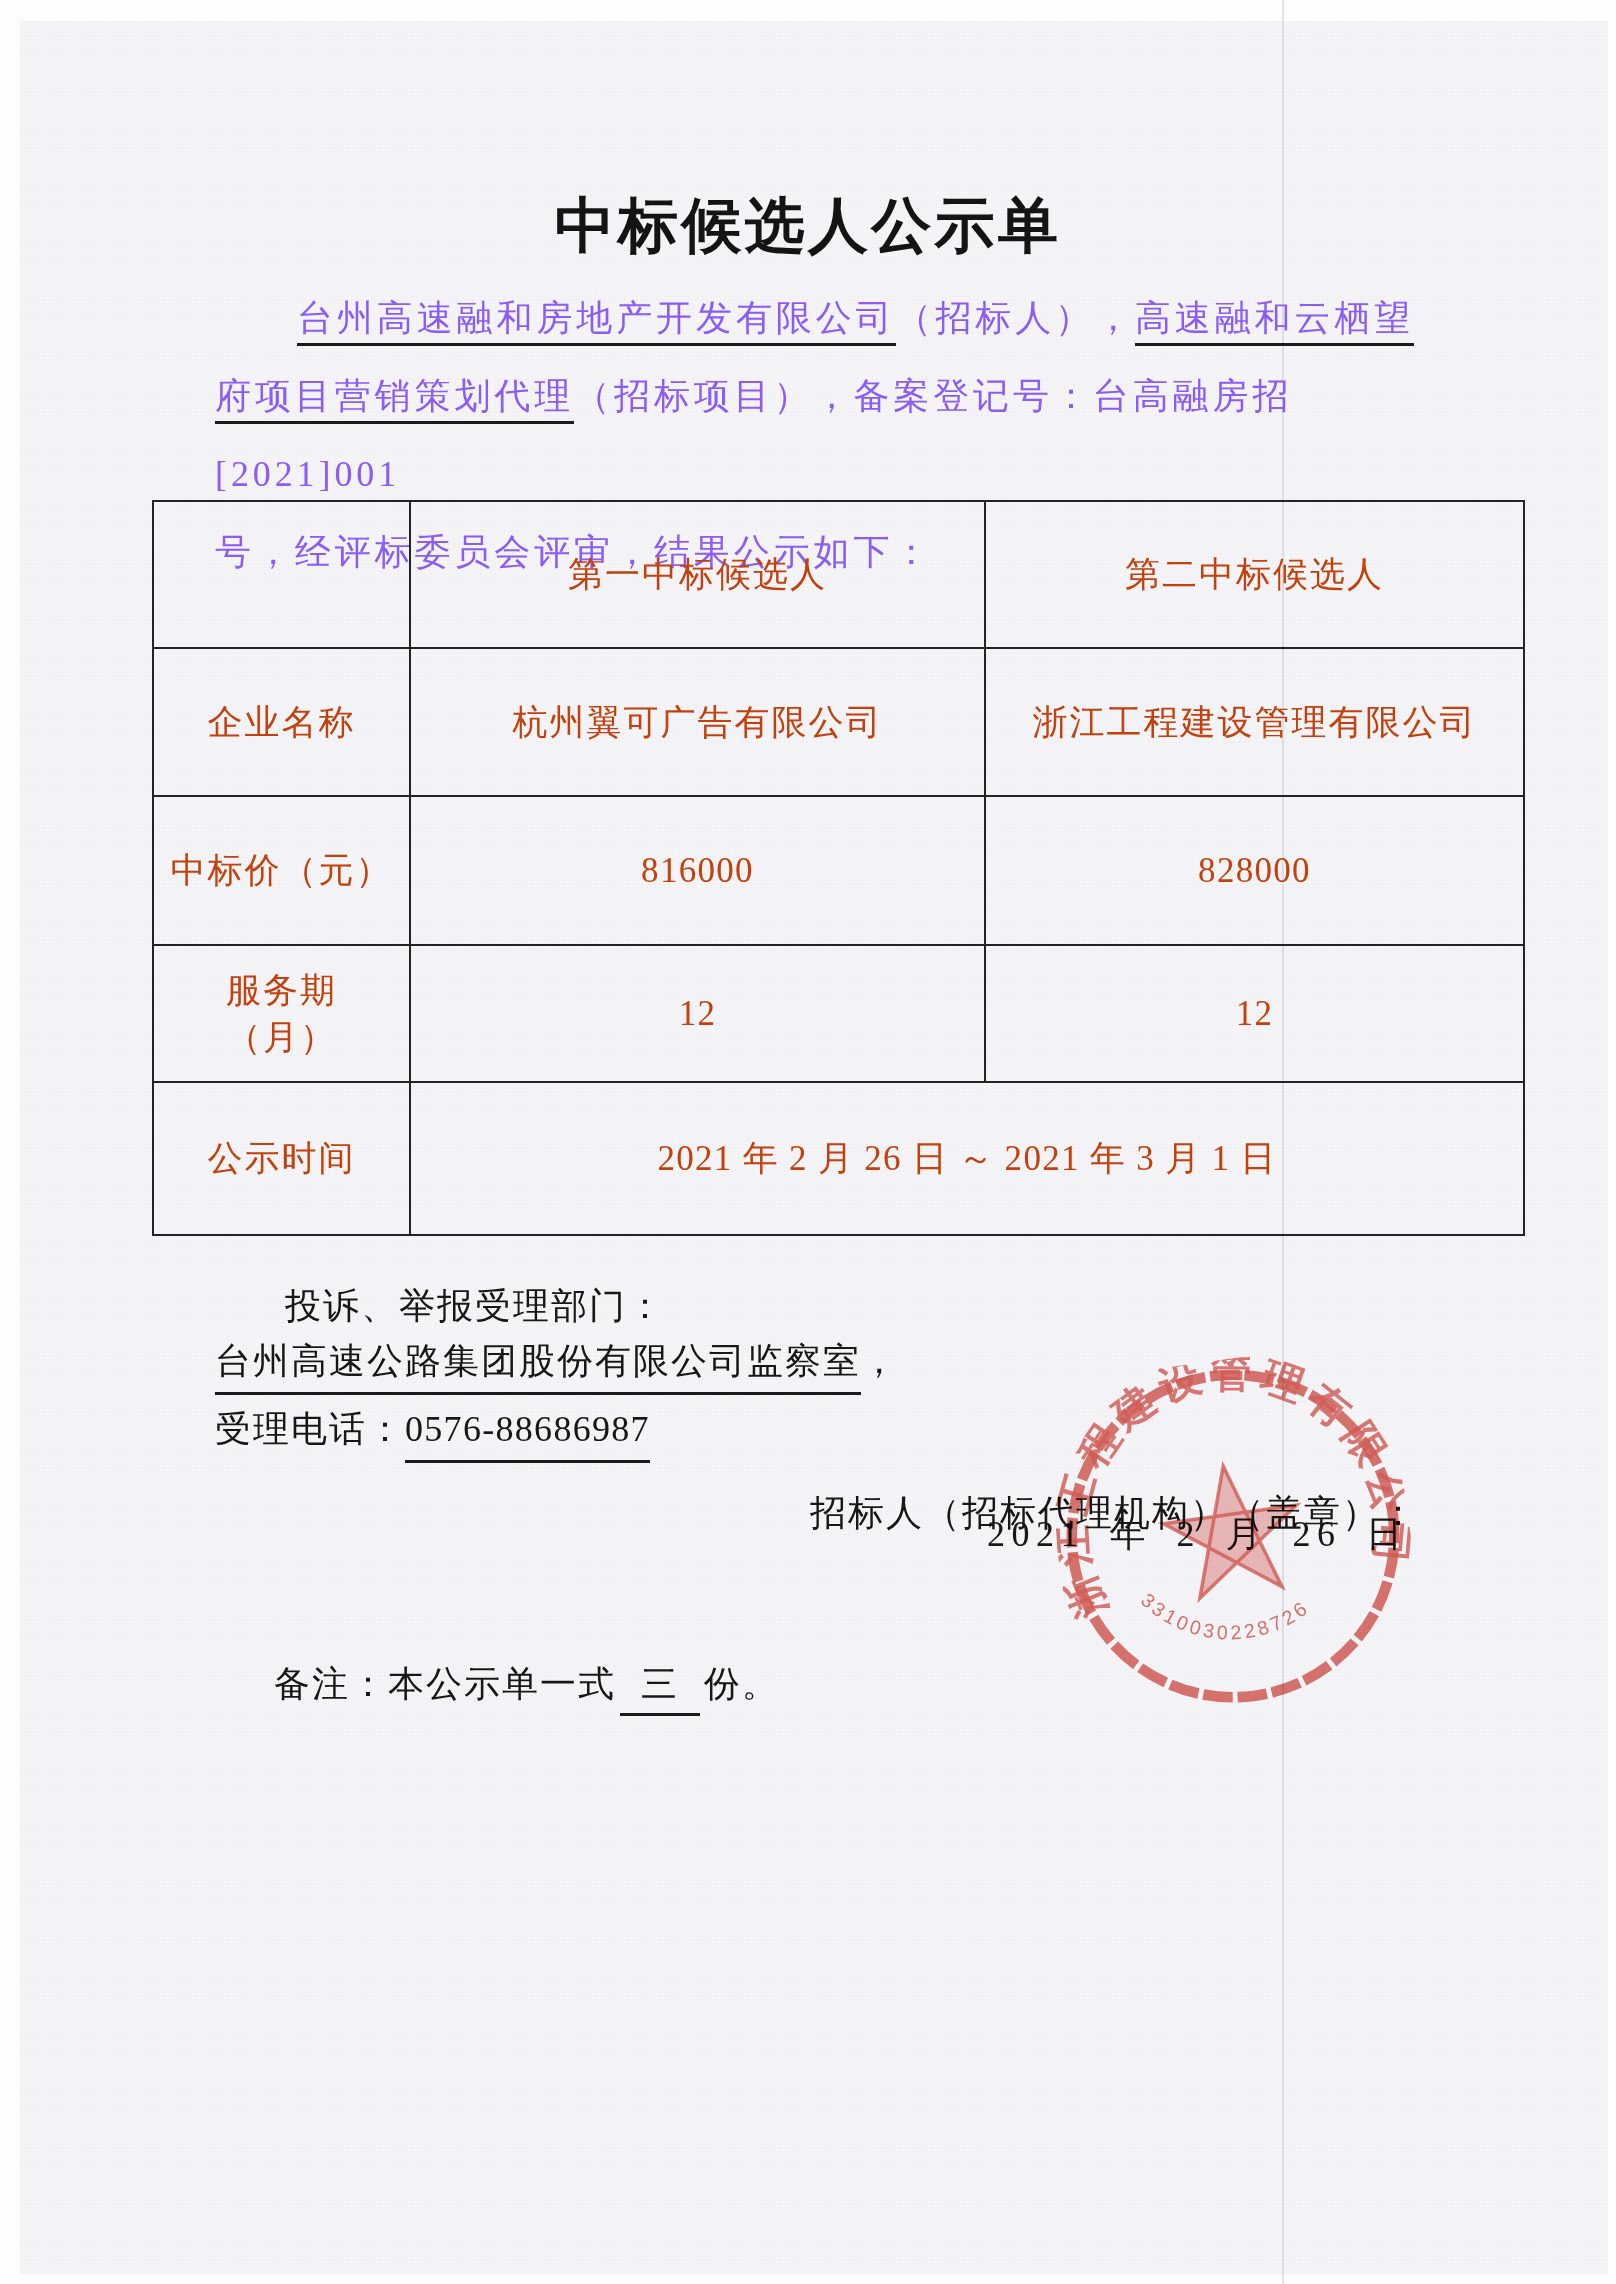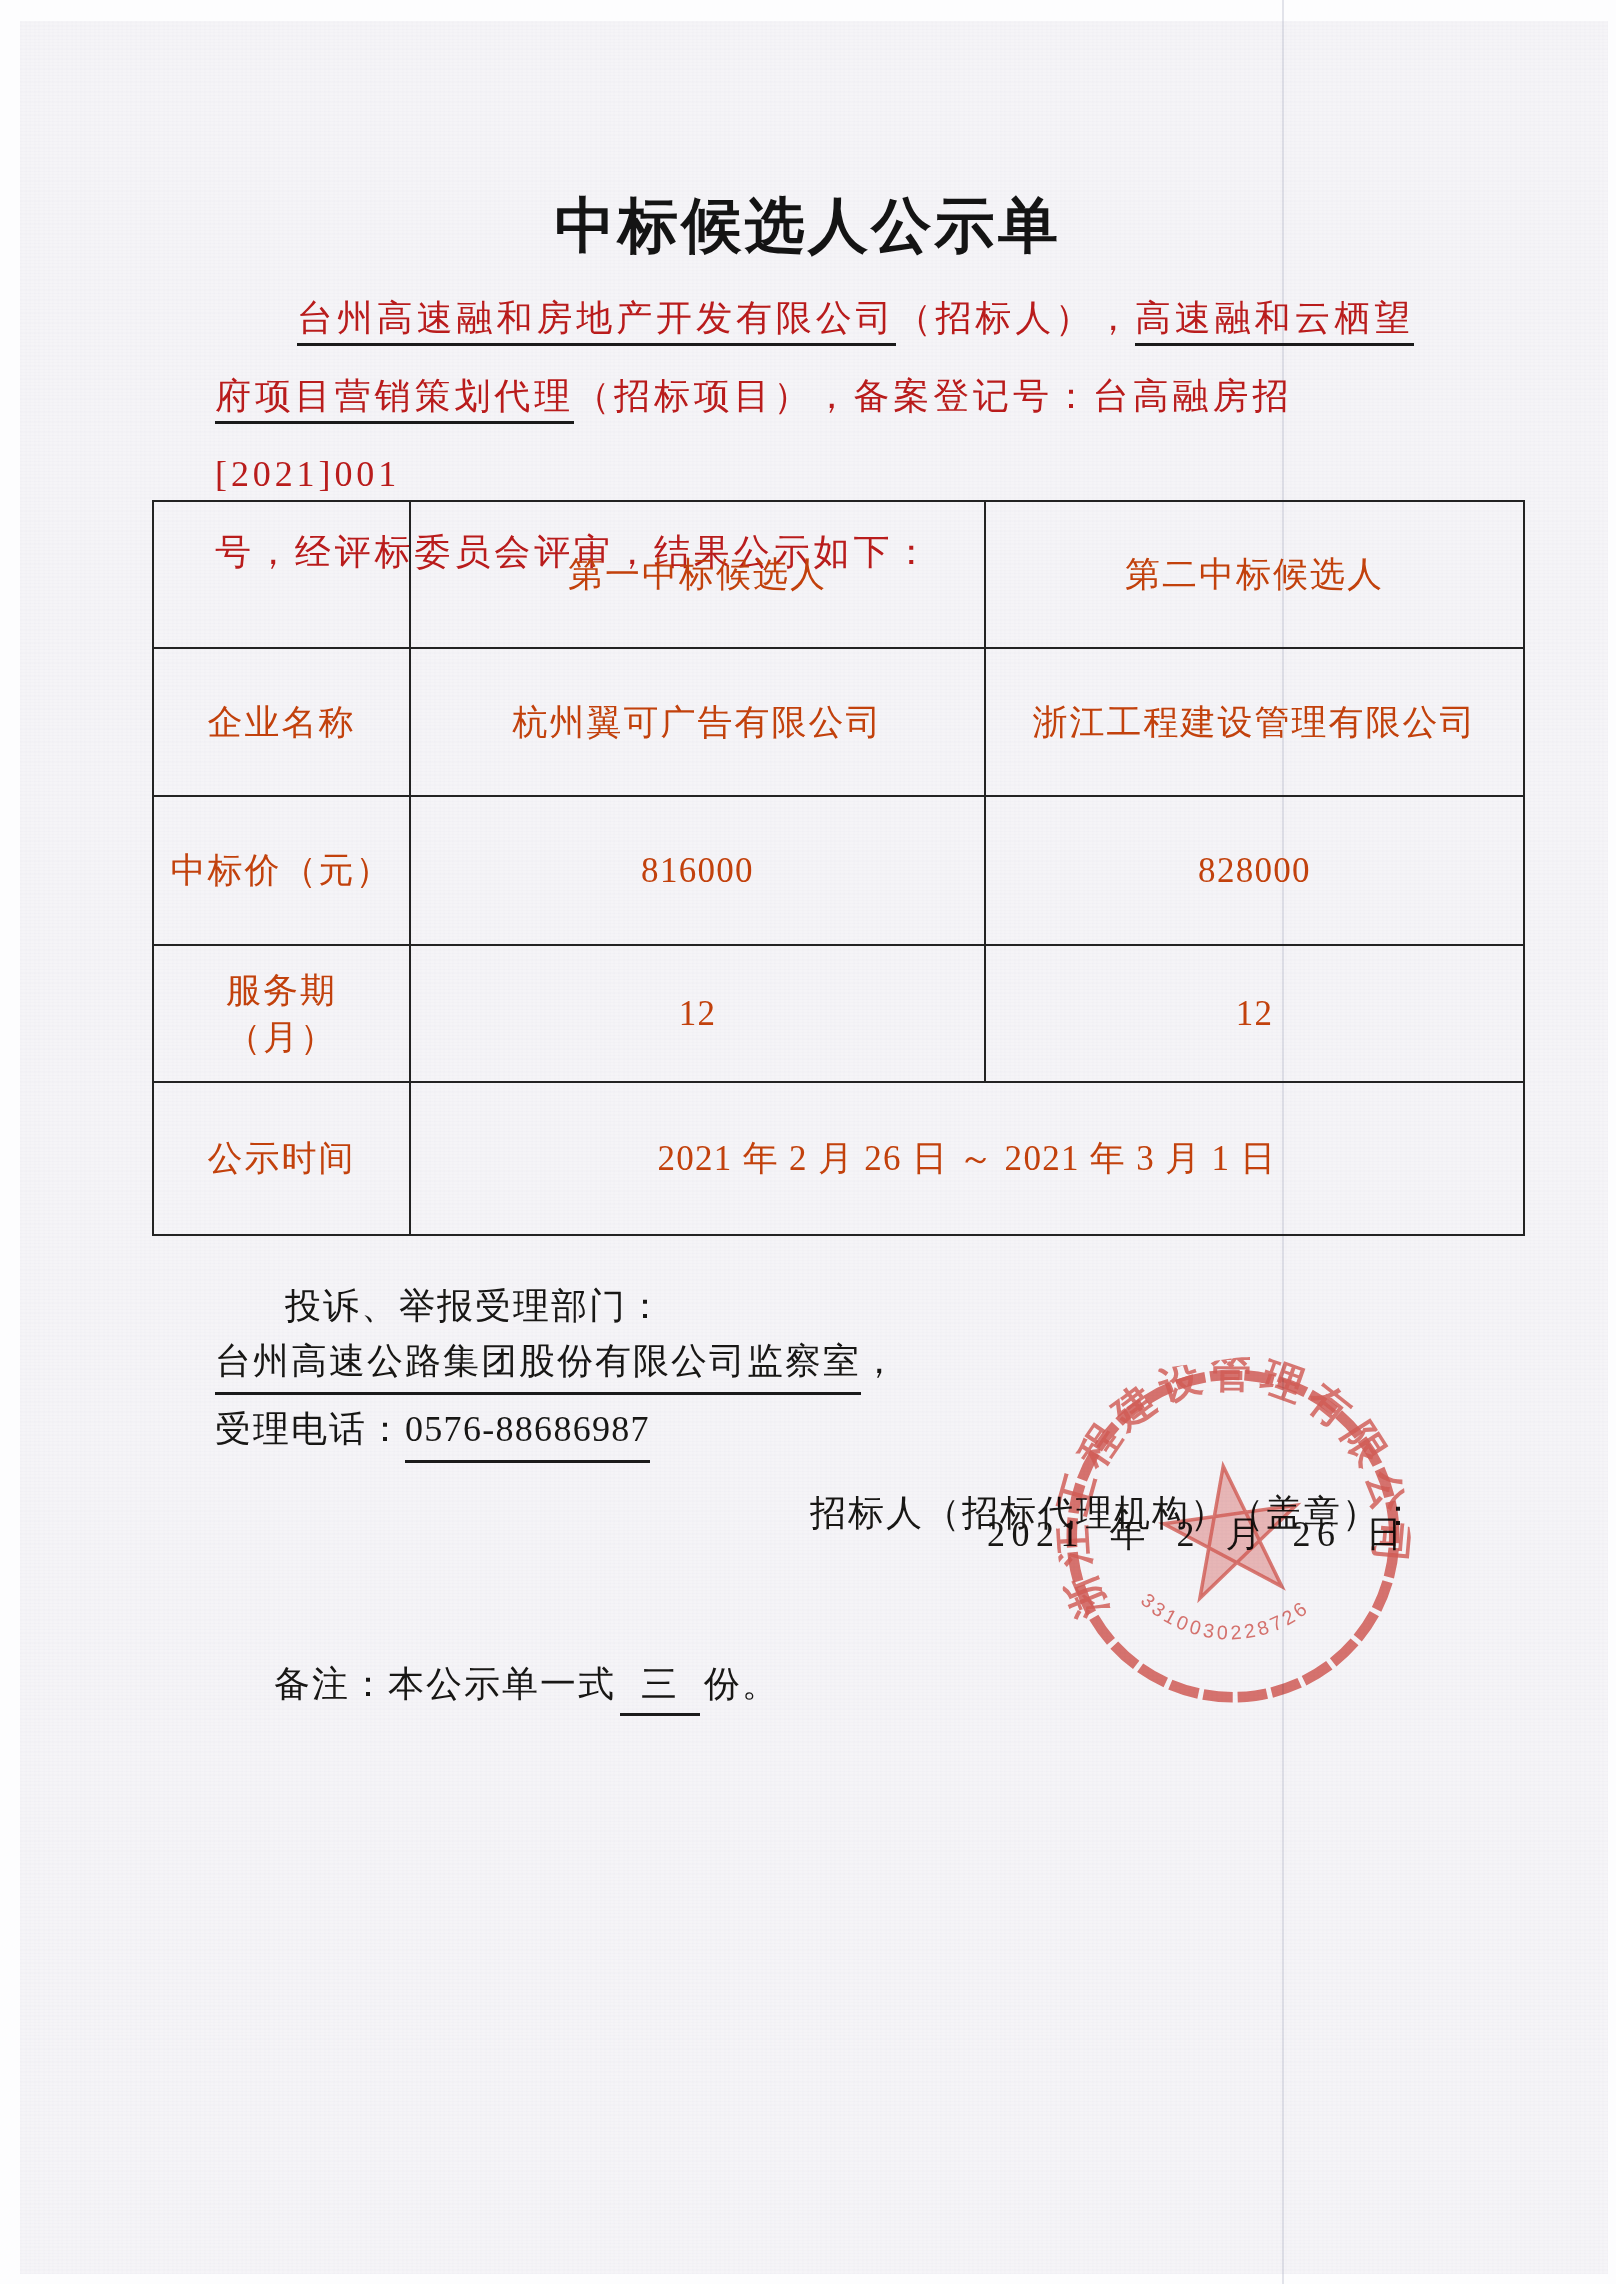--- a/index.html
+++ b/index.html
@@ -45,21 +45,21 @@
     color: #141414;
   }
   .intro {
     position: absolute;
     left: 215px;
     top: 279px;
     width: 1205px;
     font-size: 36px;
     letter-spacing: 3.9px;
     line-height: 78px;
-    color: #b91c1c;
+    color: #8b5cf6;
   }
   .intro .indent { padding-left: 82px; }
   .u {
     border-bottom: 3.3px solid #1b1b1b;
     padding-bottom: 4.6px;
   }
   table.bid-table {
     position: absolute;
     left: 152px;
     top: 500px;

